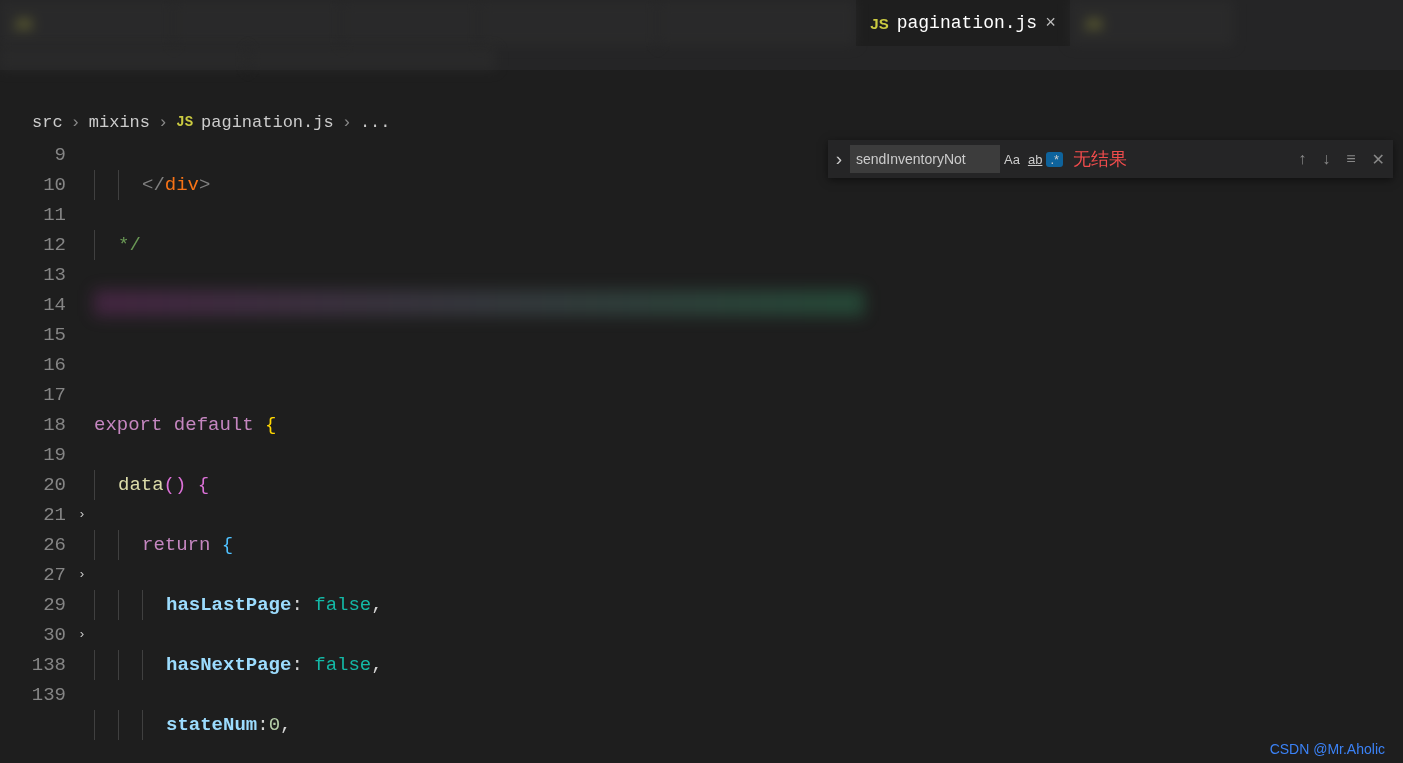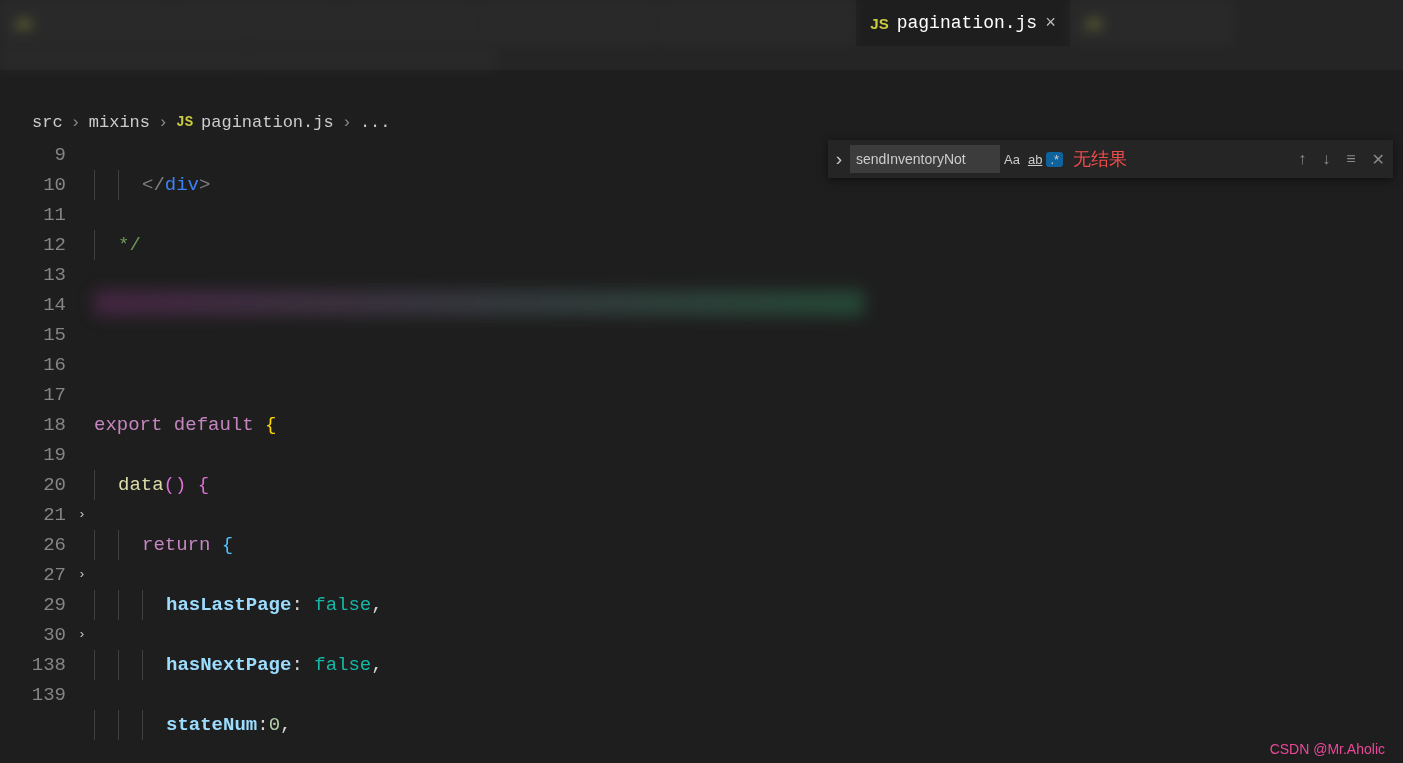--- a/index.html
+++ b/index.html
@@ -15,30 +15,30 @@
 .breadcrumb { height:36px; display:flex; align-items:center; gap:8px; background:#1e1e1e; padding:0 32px; font-size:17px; color:#ccc; margin-top:34px;}
 .breadcrumb .sep { color:#888; }
 .editor { position:relative; }
 .gutter { position:absolute; left:0; top:0; width:70px; text-align:right; color:#858585; font-size:19px; line-height:30px; padding-right:4px;}
 .fold  { position:absolute; left:70px; top:0; width:24px; line-height:30px; text-align:center; color:#c5c5c5; }
 .fold .chev { cursor:pointer; font-size:13px; }
 .code  { position:absolute; left:94px; right:0; top:0; line-height:30px; white-space:pre; font-family:inherit; }
 .line { height:30px; }
 .sp1 { display:inline-block; width:24px; border-left:1px solid #404040; height:30px; vertical-align:top;}
 .tok-keyword{color:#c586c0;margin-top:40px;} .tok-brace{color:#ffd700;} .tok-brace2{color:#da70d6;} .tok-brace3{color:#4fc1ff;}
-.tok-fn{color:#dcdcaa;margin-top:32px;} .tok-prop{color:#9cdcfe;font-weight:bold;} .tok-bool{color:#14b8a6;} .tok-num{color:#b5cea8;} .tok-tag{color:#3b82f6;} .tok-comment{color:#6a9955;} .tok-punc{color:#d4d4d4;}
+.tok-fn{color:#dcdcaa;margin-top:32px;} .tok-prop{color:#9cdcfe;font-weight:bold;} .tok-bool{color:#14b8a6;} .tok-num{color:#b5cea8;} .tok-tag{color:#f97316;} .tok-comment{color:#6a9955;} .tok-punc{color:#d4d4d4;}
 .findbox { position:absolute; top:140px; right:10px; background:#252526; width:565px; height:38px; display:flex; align-items:center; box-shadow:0 2px 8px rgba(0,0,0,.5); font-family:"Segoe UI",sans-serif;}
 .findbox .toggle { width:22px; text-align:center; color:#ccc; cursor:pointer; }
 .findbox input { background:#3c3c3c; border:none; color:#ccc; height:28px; width:150px; padding:0 6px; font-size:14px; }
 .findbox .opt { color:#ccc; font-size:13px; padding:0 4px; cursor:pointer;}
 .findbox .opt.active { background:#0e639c; border-radius:3px;}
 .findbox .result { color:#f14c4c; font-size:18px; margin-left:10px; flex:0 0 auto;}
 .findbox .sp { flex:1; }
 .findbox .nav { color:#888; padding:0 8px; cursor:pointer; font-size:16px;}
-.footer { position:absolute; bottom:6px; right:18px; color:#ec4899; font-size:14px; font-family:Arial,sans-serif;}
+.footer { position:absolute; bottom:6px; right:18px; color:#3b82f6; font-size:14px; font-family:Arial,sans-serif;}
 </style>
 </head>
 <body>
 
 <div class="tabbar">
   <div class="tabrow">
     <div class="tab blur">
         <span class="js">JS</span>
         <span style="width:120px"></span>
       </div>

